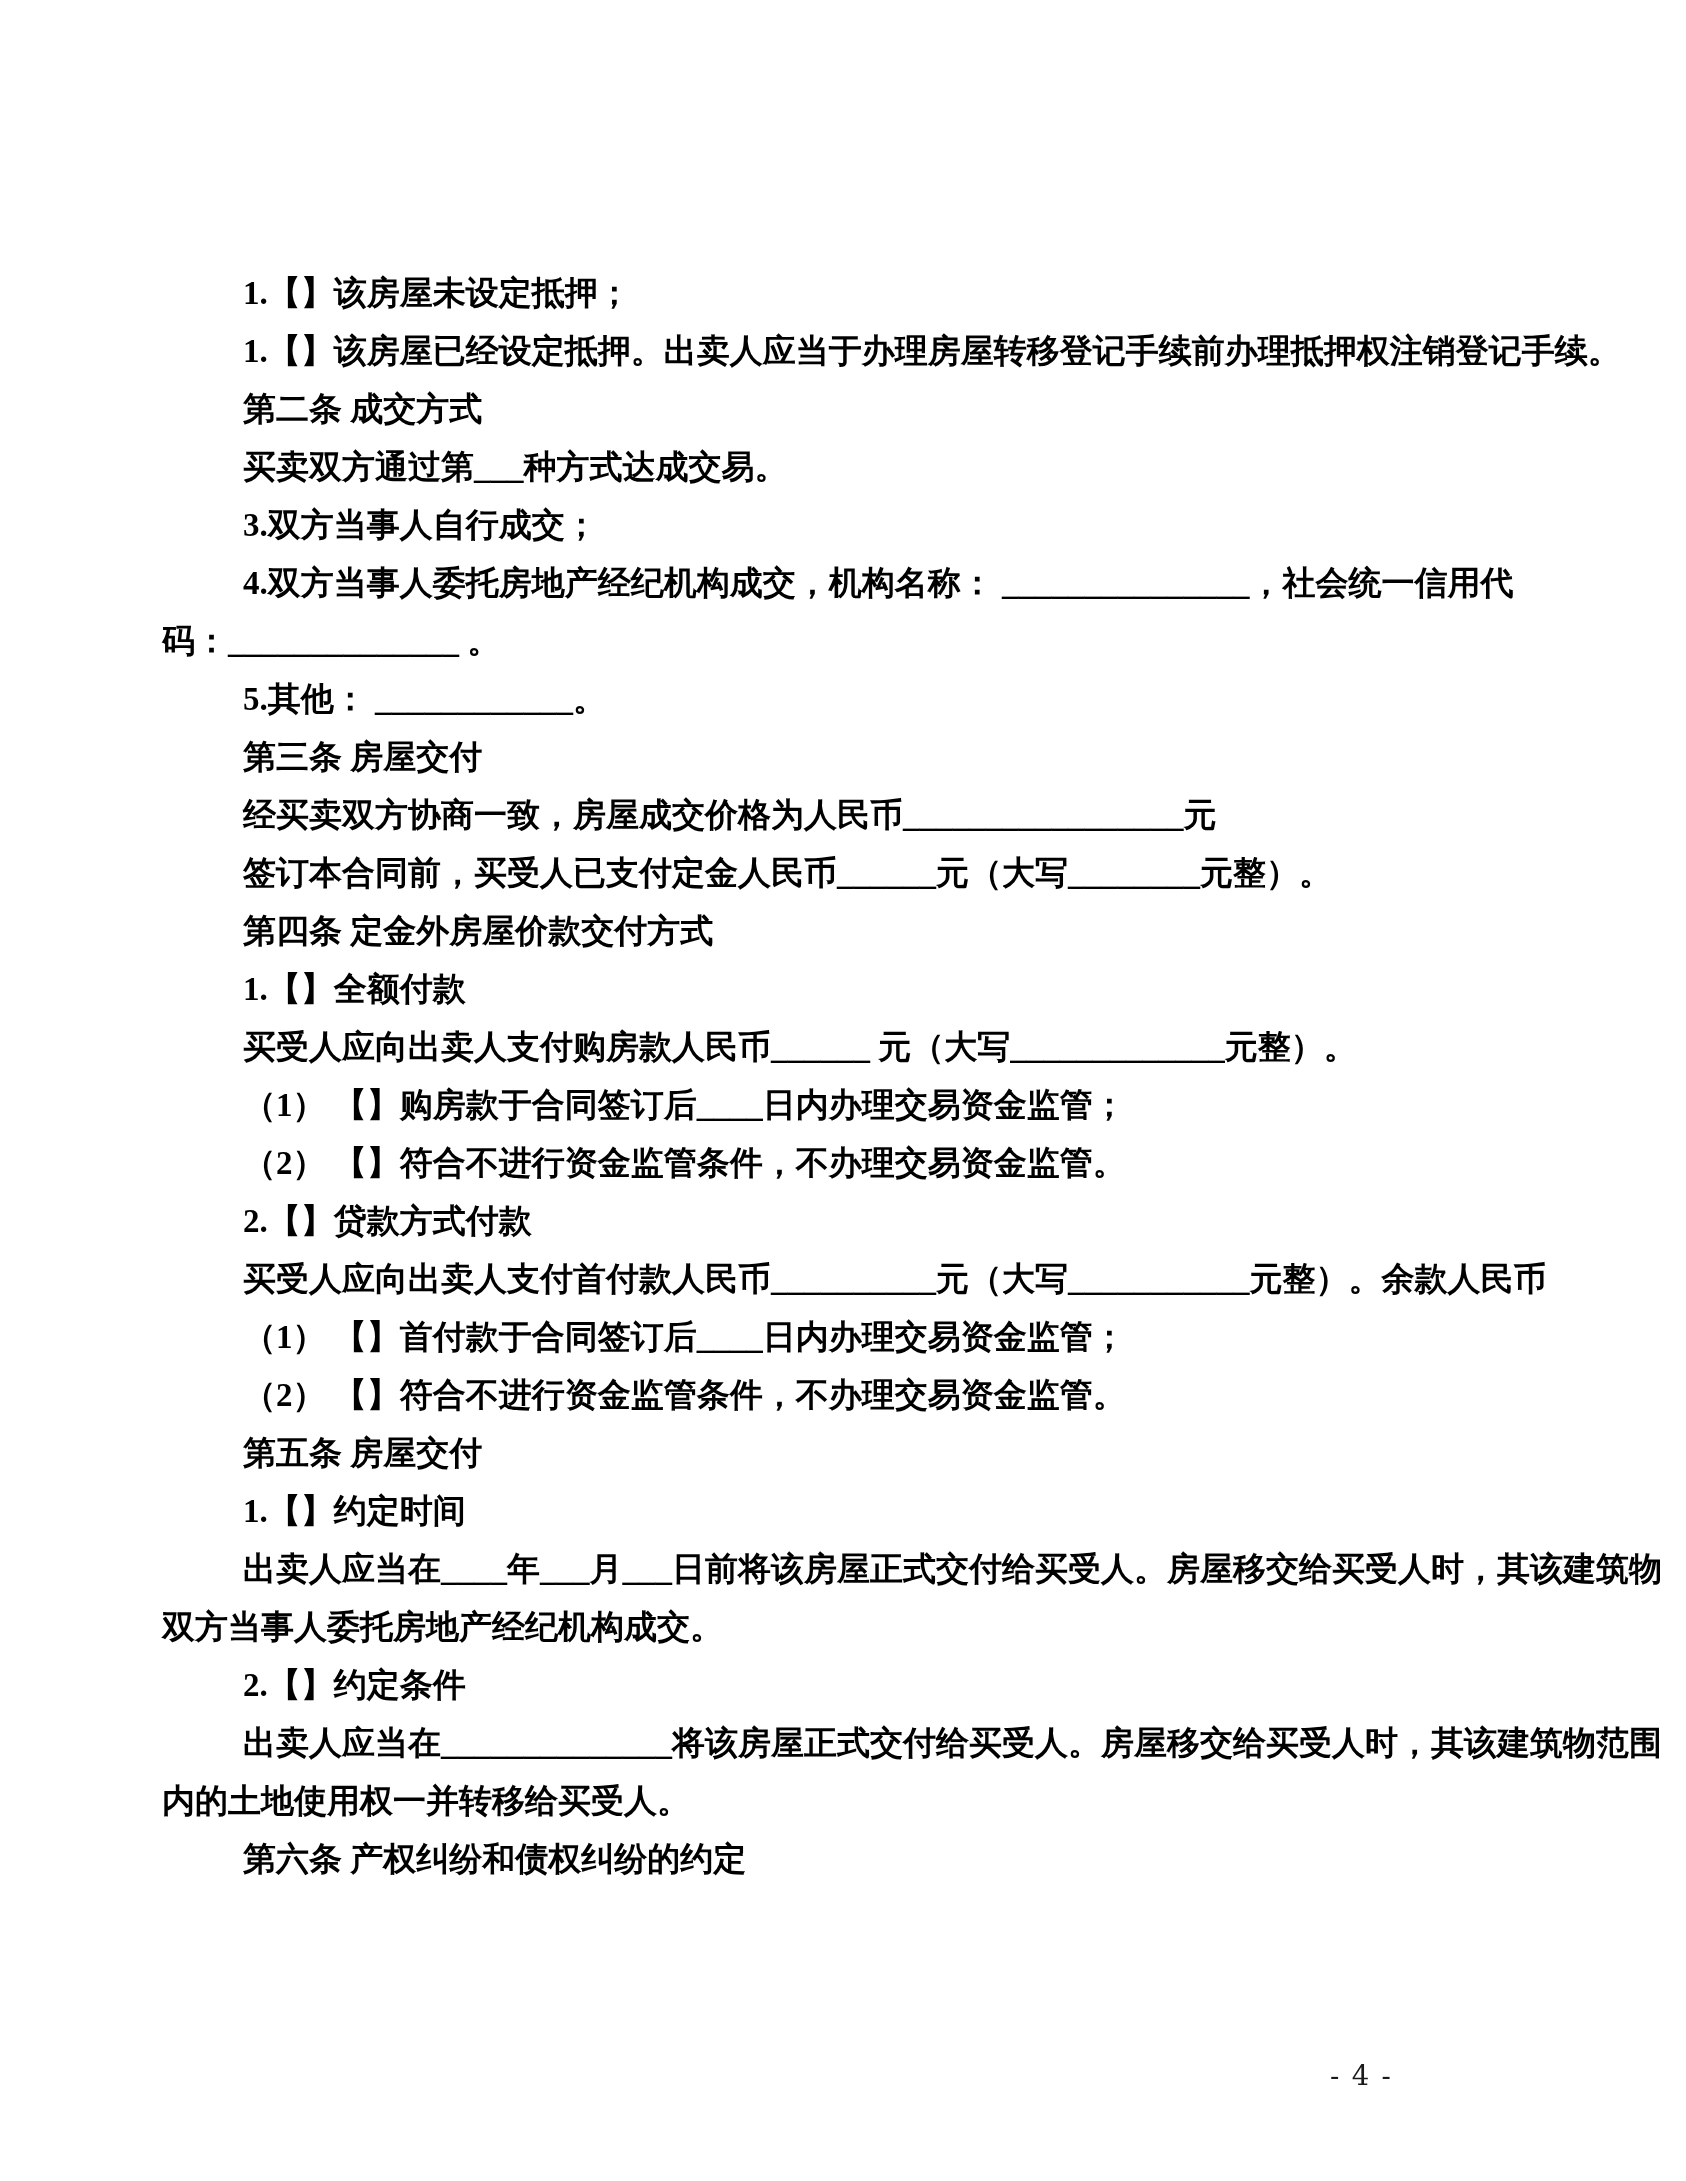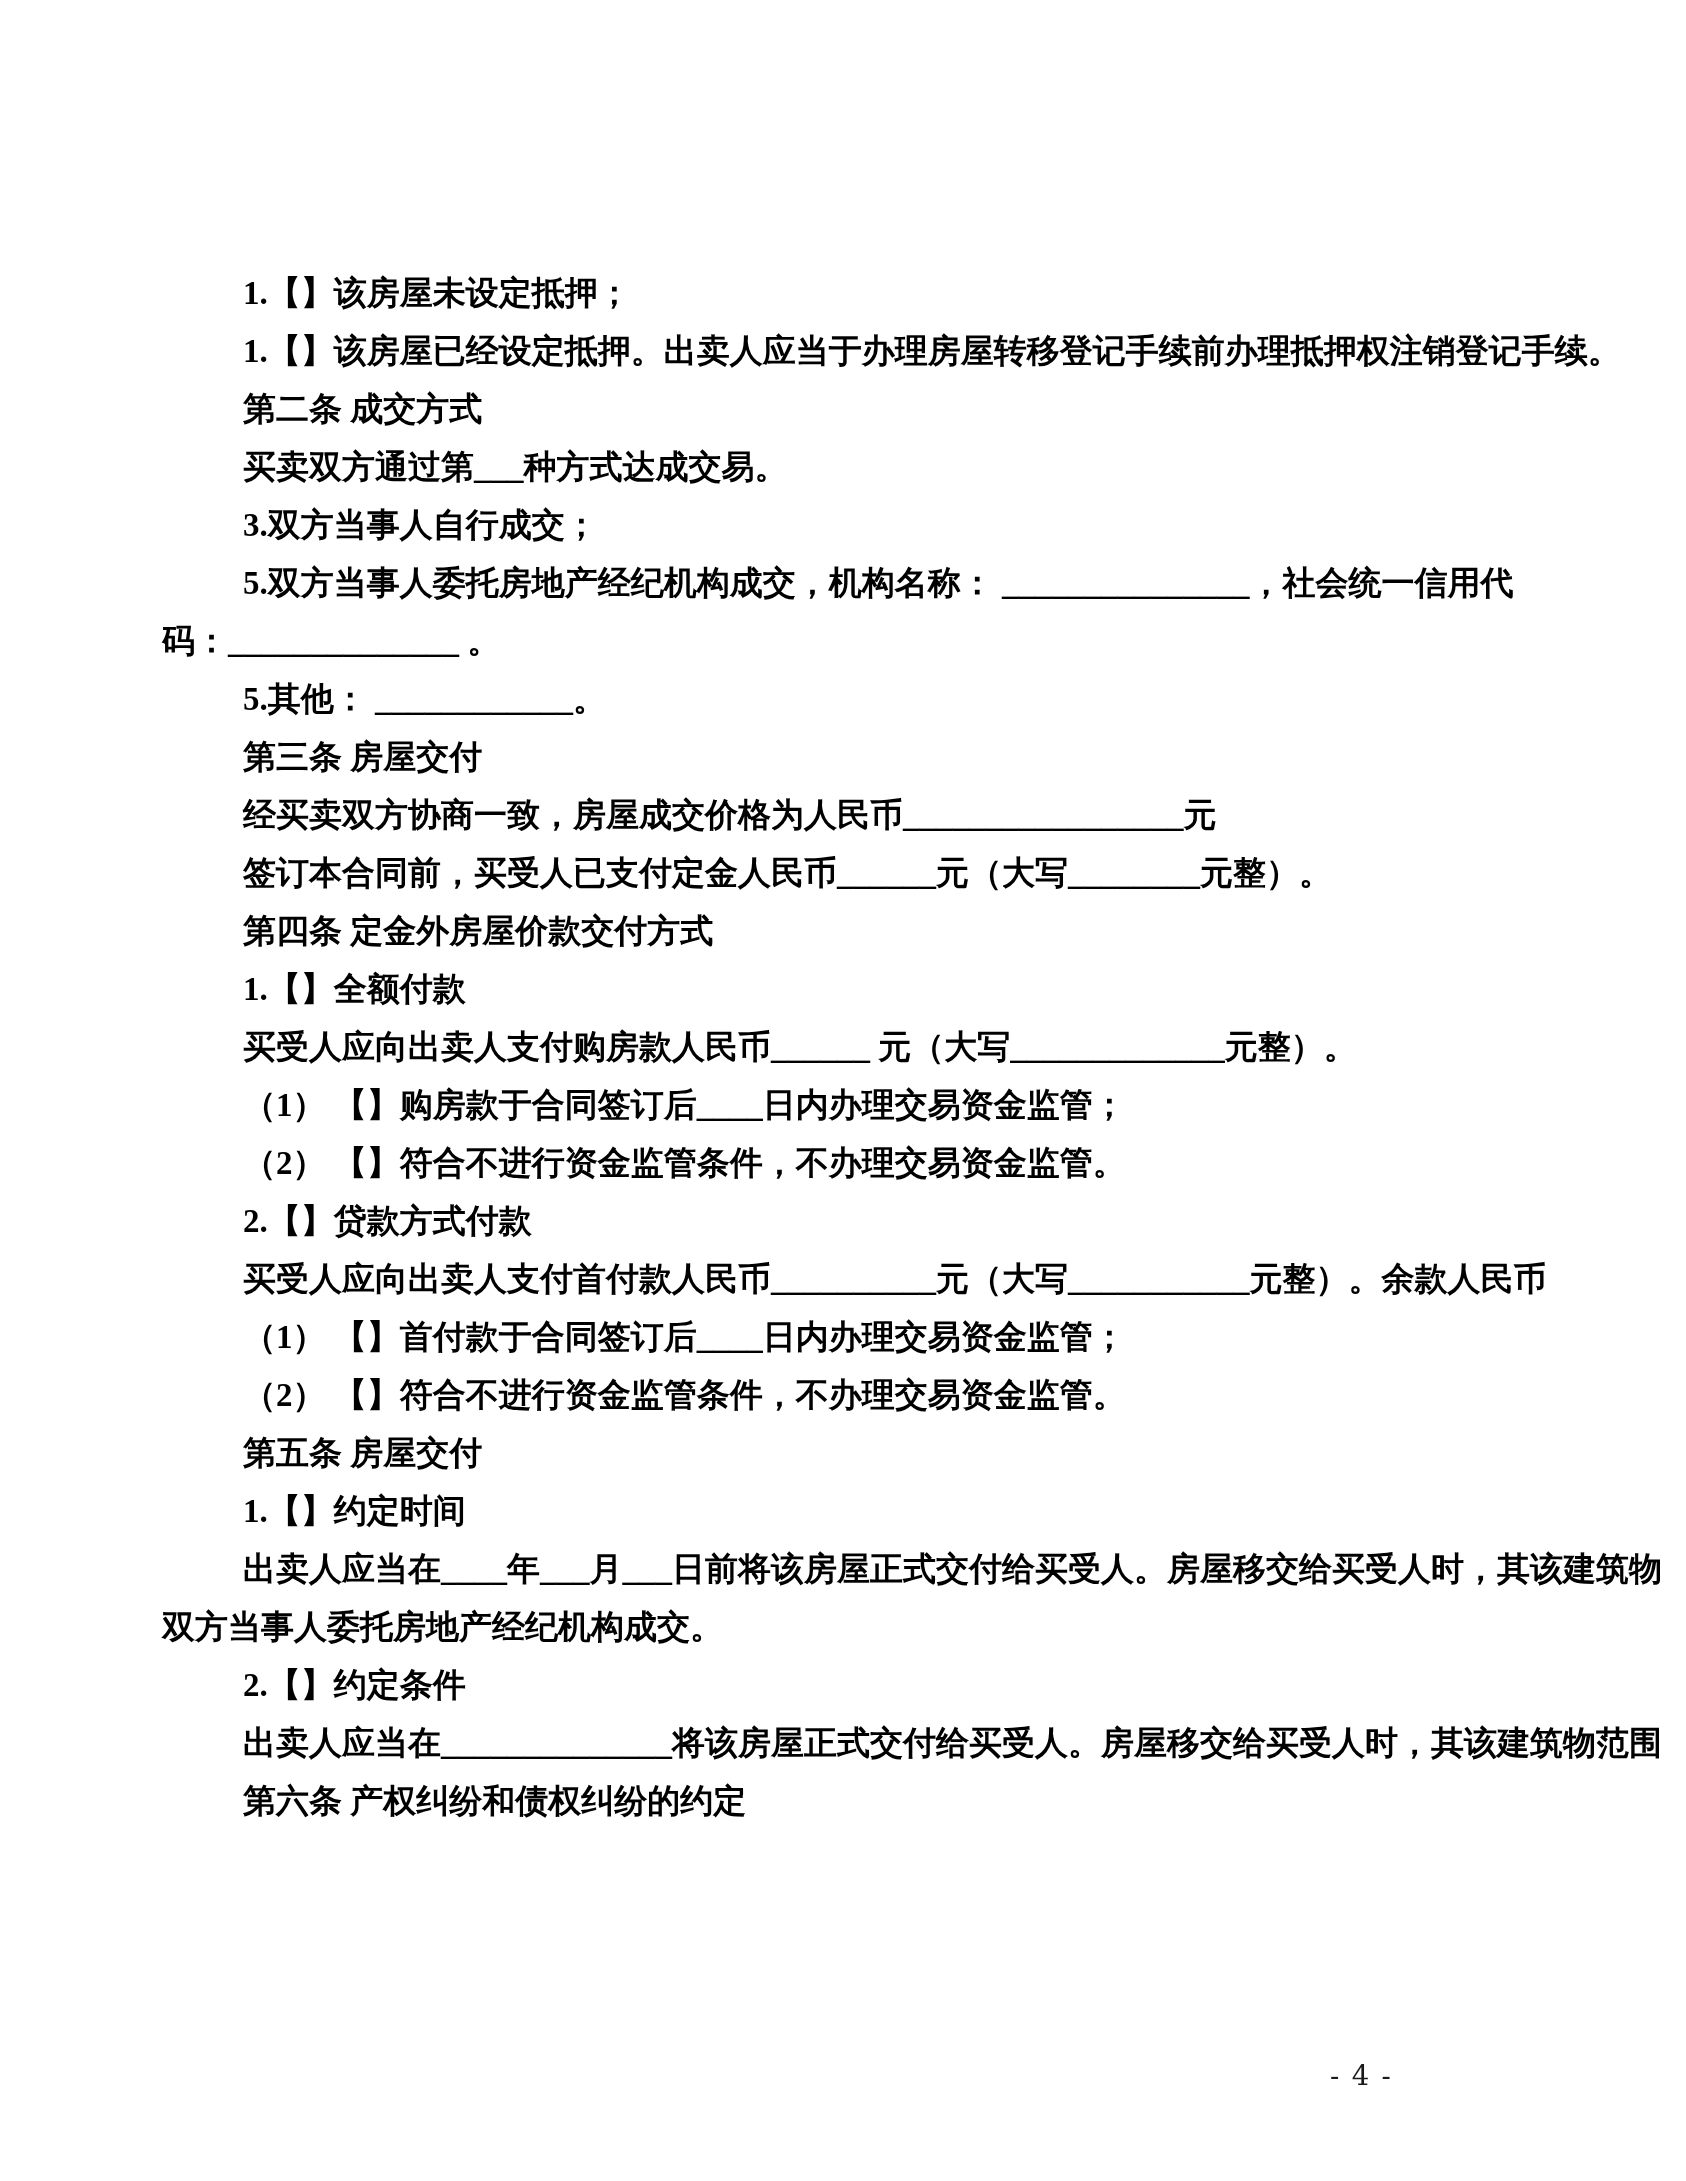--- a/index.html
+++ b/index.html
@@ -54,21 +54,21 @@
       <div class="line indent">
     <span>第二条 成交方式</span>
   </div>
       <div class="line indent">
     <span>买卖双方通过第___种方式达成交易。</span>
   </div>
       <div class="line indent">
     <span>3.双方当事人自行成交；</span>
   </div>
       <div class="line indent">
-    <span>5.双方当事人委托房地产经纪机构成交，机构名称： _______________，社会统一信用代</span>
+    <span>4.双方当事人委托房地产经纪机构成交，机构名称： _______________，社会统一信用代</span>
   </div>
       <div class="line">
     <span>码：______________ 。</span>
   </div>
       <div class="line indent">
     <span>5.其他： ____________。</span>
   </div>
       <div class="line indent">
     <span>第三条 房屋交付</span>
   </div>
@@ -116,19 +116,22 @@
   </div>
       <div class="line">
     <span>双方当事人委托房地产经纪机构成交。</span>
   </div>
       <div class="line indent">
     <span>2.【】约定条件</span>
   </div>
       <div class="line indent">
     <span>出卖人应当在______________将该房屋正式交付给买受人。房屋移交给买受人时，其该建筑物范围</span>
   </div>
+      <div class="line">
+    <span>内的土地使用权一并转移给买受人。</span>
+  </div>
       <div class="line indent">
     <span>第六条 产权纠纷和债权纠纷的约定</span>
   </div>
     </div>
   <div class="footer">- 4 -</div>
 </div>
 
 
 </body></html>

